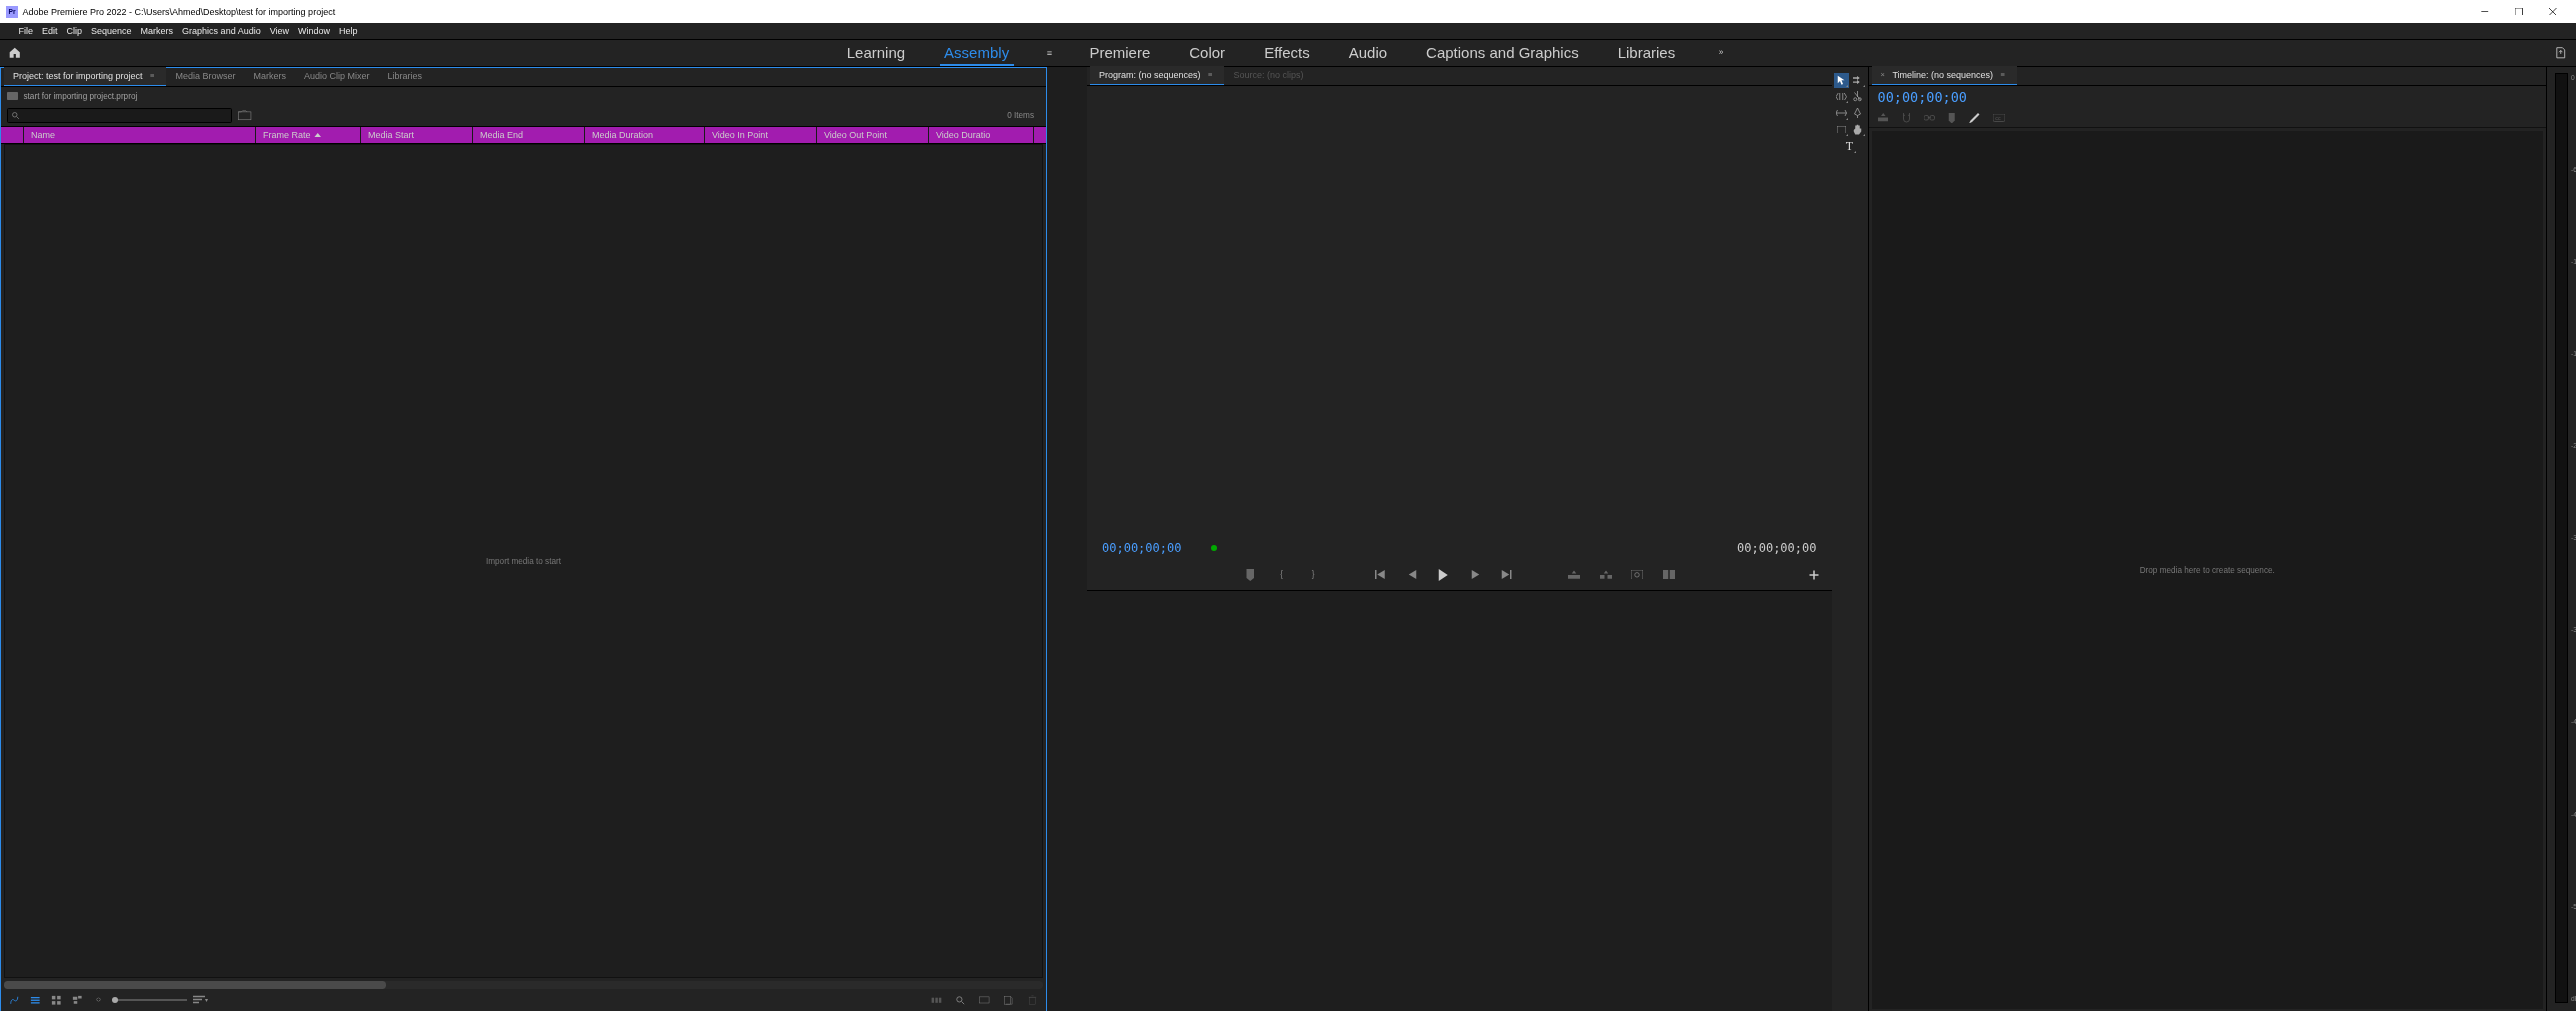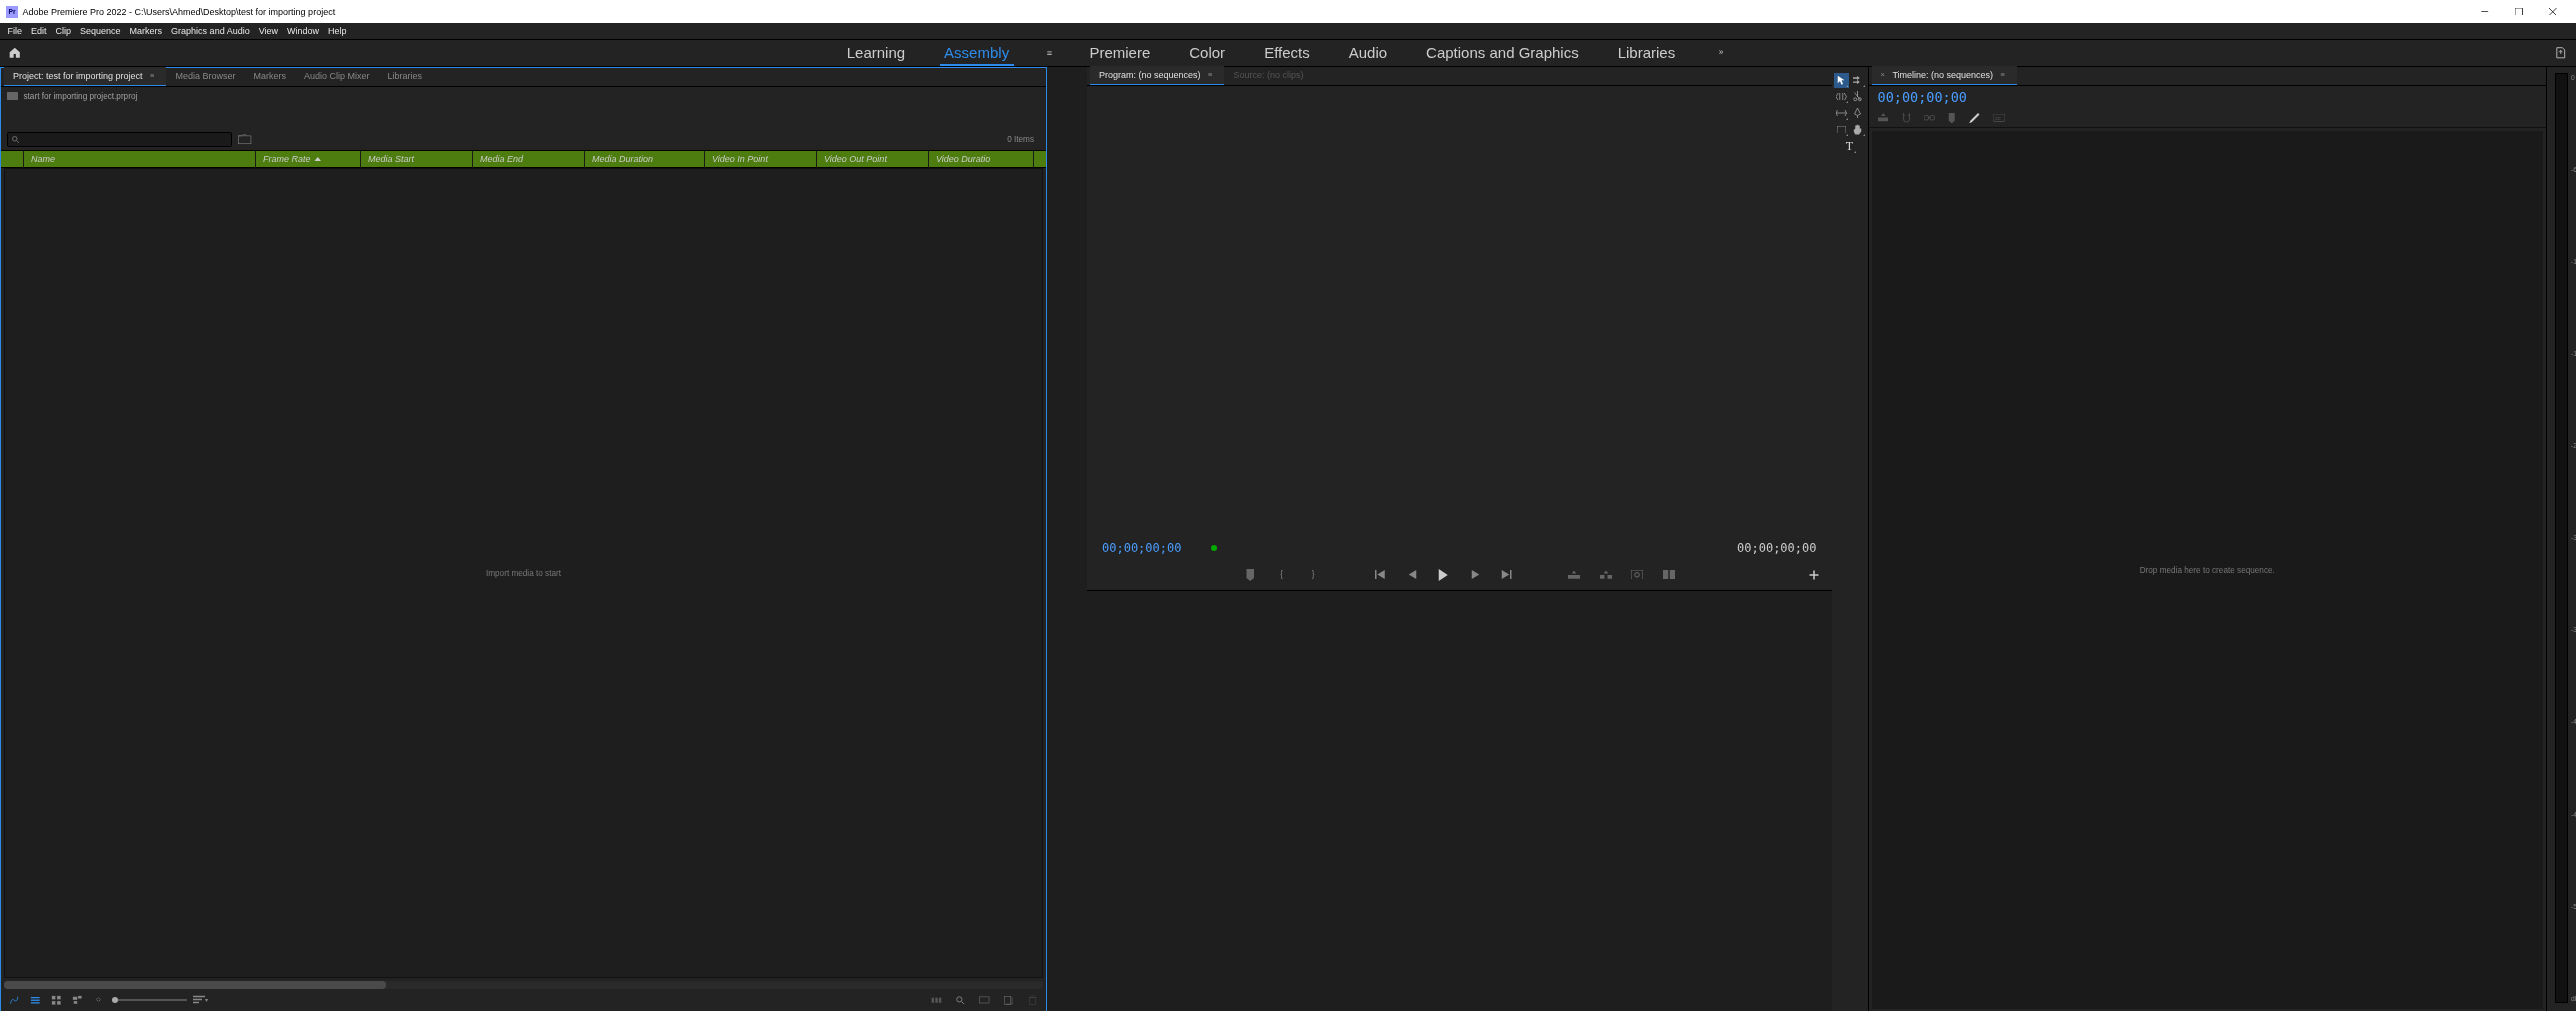--- a/index.html
+++ b/index.html
@@ -6,21 +6,21 @@
 body { background: #1e1e1e; color: #a0a0a0; font-size: 8.2px; overflow: hidden; width: 2576px; height: 1012px; }
 
 
 .titlebar { background: #fff; height: 23px; display: flex; align-items: center; padding: 0 6px; color: #000; font-size: 9px; }
 .titlebar .appicon { width: 12px; height: 12px; background: #9a9aff; margin-right: 4.5px; display:flex;align-items:center;justify-content:center;font-size:6.7px;color:#00005b;font-weight:bold; }
 .titlebar .title { flex: 0 0 auto; }
 .titlebar .spacer { flex: 1; }
 .winbtn { width: 34px; height: 23px; display:flex; align-items:center; justify-content:center; color:#000; }
 
 
-.menubar { background: #232323; height: 16.5px; display:flex; align-items:center; padding: 0 3px; border-bottom: 0.7px solid #000; }
+.menubar { background: #232323; height: 16.5px; display:flex; align-items:center; padding: 0 14px; border-bottom: 0.7px solid #000; }
 .menubar .item { padding: 0 4.5px; font-size: 9px; color: #e8e8e8; height:16.5px; display:flex; align-items:center; }
 
 
 .wsbar { background: #232323; height: 27px; display:flex; align-items:center; border-bottom: 0.7px solid #000; }
 .wsbar .home { width:30px; display:flex; justify-content:center; align-items:center; }
 .wsbar .ws-center { flex:1; display:flex; justify-content:center; gap: 30px; align-items:center; height:100%; }
 .wsbar .ws-item { font-size: 15px; color: #ccc; padding: 0 4.5px; height:100%; display:flex; align-items:center; position:relative; }
 .wsbar .ws-item.active { color: #2d8ceb; }
 .wsbar .ws-item.active::after { content:''; position:absolute; bottom:0; left:0; right:0; height:1.5px; background:#2d8ceb; }
 .wsbar .hamburger { font-size:9px; color:#ccc; padding: 0 3px; }
@@ -35,26 +35,26 @@
 
 .panel-tabs { height: 19.5px; background:#232323; display:flex; align-items:flex-end; border-bottom: 0.7px solid #000; padding-left: 3px; gap:0; }
 .ptab { padding: 3px 9px; font-size: 9px; color:#888; height:19.5px; display:flex; align-items:center; gap:4.5px; }
 .ptab.active { background:#2a2a2a; color:#e0e0e0; border-bottom: 1.5px solid #2d8ceb; }
 .pmenu { font-size:7.5px; color:#888; padding: 0 3px; }
 
 
 .project-body { flex:1; display:flex; flex-direction:column; background:#232323; position:relative; }
 .prj-header { height:18px; display:flex; align-items:center; padding: 0 6px; gap: 6px; }
 .bin-icon { width:10.5px; height:8.2px; background:#666; border-radius:0.7px; position:relative; }
-.prj-search-row { height: 21px; display:flex; align-items:center; padding: 0 6px; gap: 6px; margin-top: 24px; }
+.prj-search-row { height: 21px; display:flex; align-items:center; padding: 0 6px; gap: 6px; }
 .search-box { display:flex; align-items:center; background:#1a1a1a; border: 0.7px solid #000; border-radius: 1.5px; width: 225px; height:15px; padding: 0 3px; }
 .search-box input { background:transparent; border:none; outline:none; color:#ccc; font-size:8.2px; flex:1; }
 .items-count { margin-left:auto; padding-right: 6px; color:#888; }
 
-.col-headers { height:18px; background:#4d7c0f; display:flex; align-items:center; border-top:0.7px solid #000; border-bottom:0.7px solid #000; font-size:9px; color:#ccc;font-style:italic; }
+.col-headers { height:18px; background:#a21caf; display:flex; align-items:center; border-top:0.7px solid #000; border-bottom:0.7px solid #000; font-size:9px; color:#ccc; }
 .col-headers .col { padding: 0 7.5px; border-right: 0.7px solid #1a1a1a; height:100%; display:flex; align-items:center; gap:3px; flex-shrink:0; }
 
 .prj-content { flex:1; background:#1e1e1e; border: 0.7px solid #111; margin: 0 3px 3px 3px; display:flex; align-items:center; justify-content:center; color:#777; position:relative; }
 .prj-scrollbar { height:7.5px; background:#2a2a2a; margin: 0 3px; border-radius:3.7px; position:relative; }
 .prj-scrollbar .thumb { position:absolute; left:0; width:382px; height:7.5px; background:#4a4a4a; border-radius:3.7px; }
 
 .prj-footer { height:22.5px; display:flex; align-items:center; padding: 0 6px; gap: 6px; }
 .prj-footer .fbtn { width:15px; height:15px; display:flex; align-items:center; justify-content:center; color:#999; }
 .prj-footer .fbtn.active { color:#2d8ceb; }
 .prj-footer .zoom-slider { width:75px; height:1.5px; background:#555; position:relative; }

